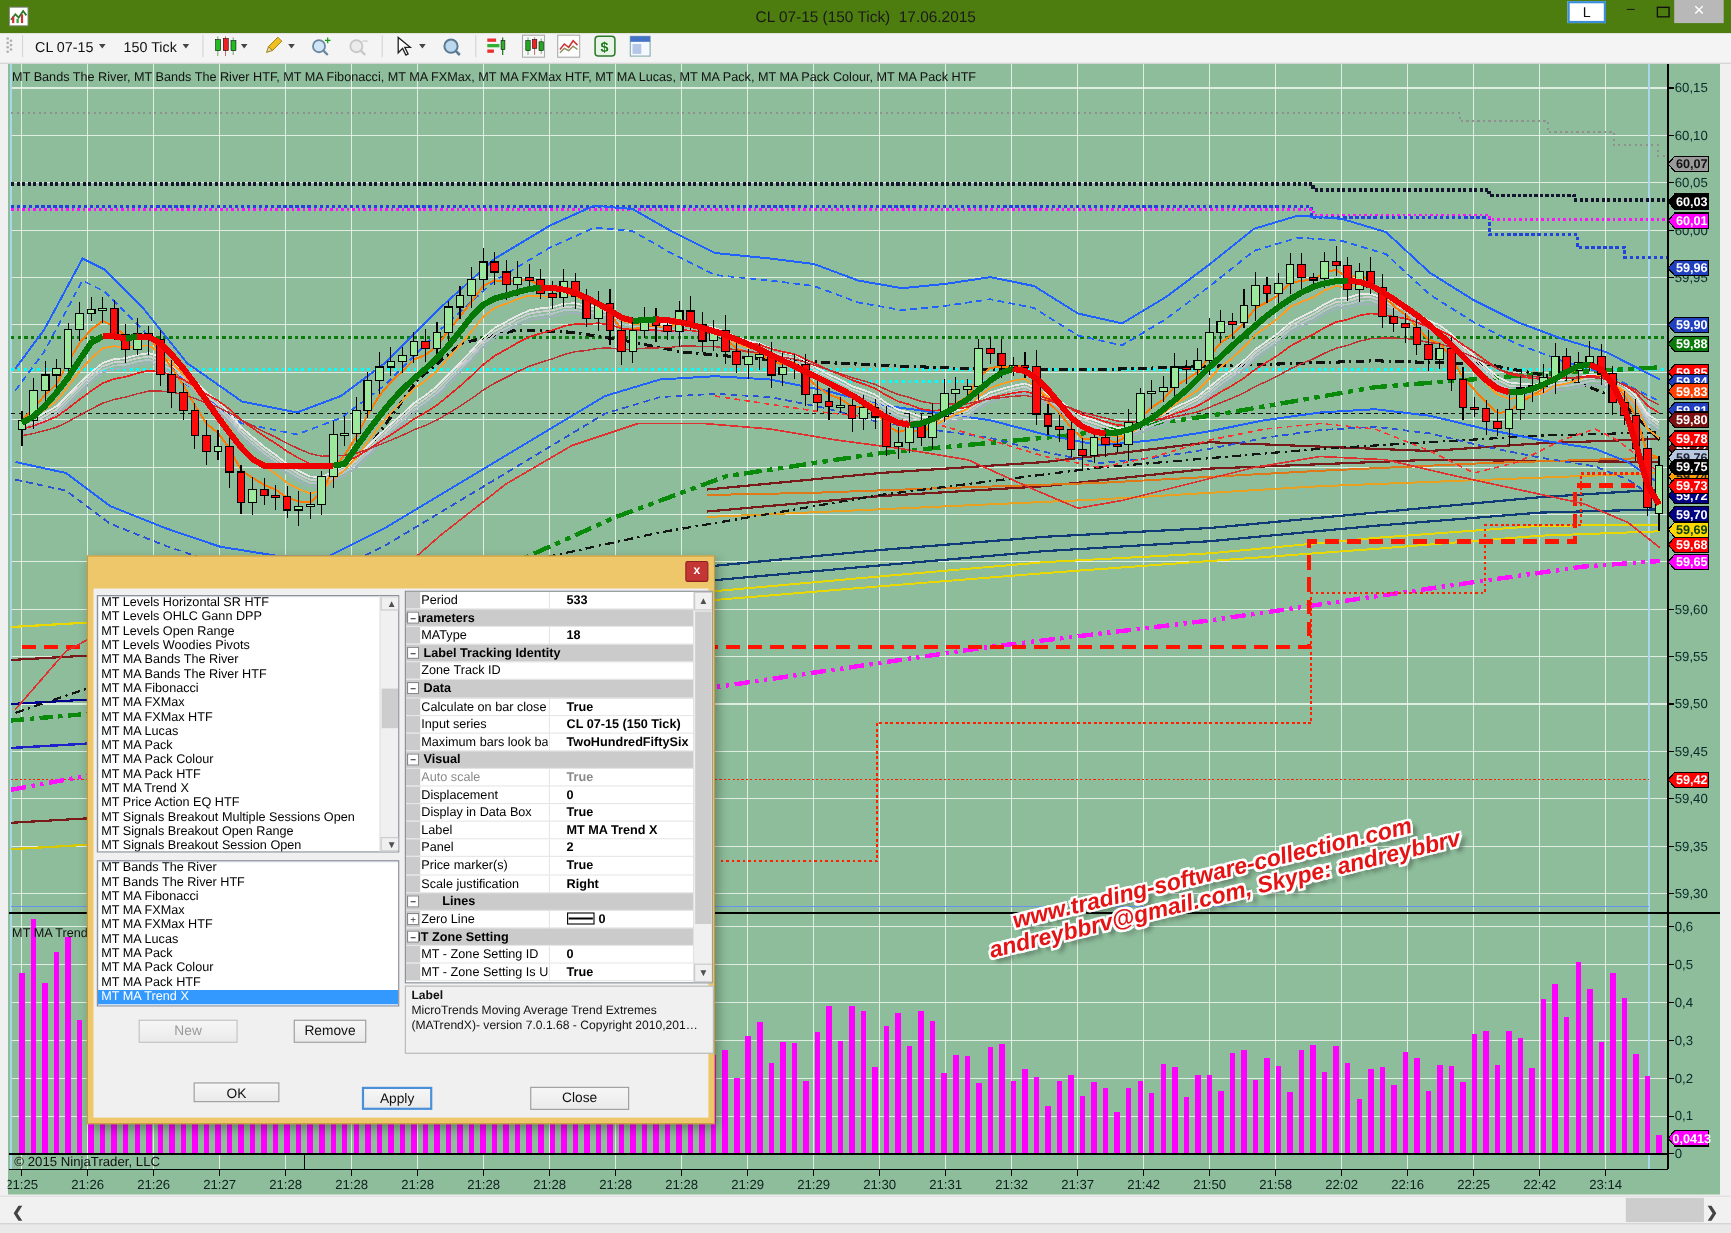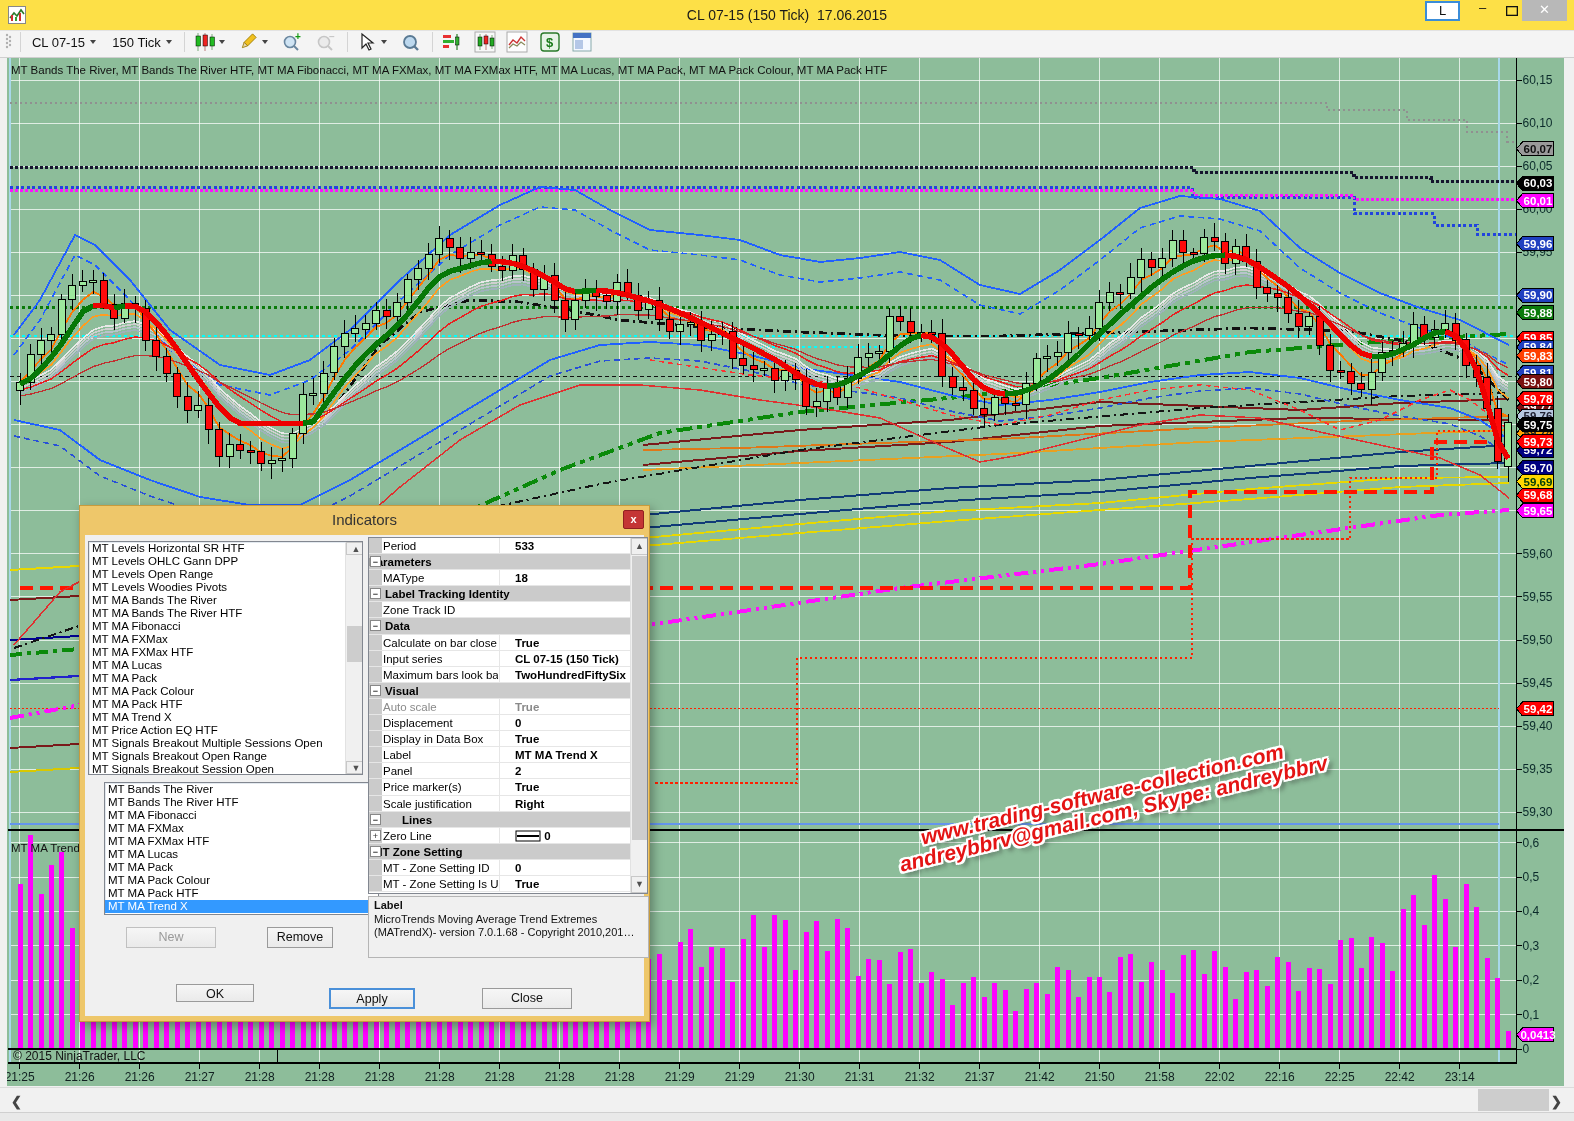--- a/index.html
+++ b/index.html
@@ -1,15 +1,15 @@
 <!DOCTYPE html>
 <html><head><meta charset="utf-8"><style>
 *{margin:0;padding:0;box-sizing:border-box}
 body{width:1574px;height:1121px;position:relative;font-family:"Liberation Sans",sans-serif;background:#f0f0f0;overflow:hidden}
-.titlebar{position:absolute;left:0;top:0;width:1574px;height:30px;background:#fde047}
+.titlebar{position:absolute;left:0;top:0;width:1574px;height:30px;background:#4d7c0f}
 .title{position:absolute;left:0;right:0;top:7px;text-align:center;font-size:14px;color:#1a1a1a}
 .toolbar{position:absolute;left:0;top:30px;width:1574px;height:28px;background:#f4f4f4;border-top:1px solid #e2e2e2;border-bottom:1px solid #cfcfcf}
 .wbtn{position:absolute;top:0;height:21px;text-align:center;color:#111}
 .dlg{position:absolute;left:79px;top:505px;width:571px;height:517px;background:#eec76a;border:1px solid #c89b3c;box-shadow:3px 4px 10px rgba(0,0,0,0.35)}
 .dlgbody{position:absolute;left:5px;top:29px;right:5px;bottom:5px;background:#f0f0f0}
 .dlgtitle{position:absolute;left:0;top:0;width:100%;height:29px;font-size:15px;color:#333;text-align:center;line-height:28px}
 .dlgx{position:absolute;right:5px;top:4px;width:21px;height:19px;background:#c43535;border:1px solid #902020;color:#fff;font-size:11px;font-weight:bold;text-align:center;line-height:17px;border-radius:2px}
 .lb{position:absolute;background:#fff;border:1px solid #828790;box-shadow:inset 1px 1px 0 #e3e9ef;font-size:11.5px;color:#000;overflow:hidden}
 .lb div{height:13px;line-height:13px;padding-left:3px;white-space:nowrap}
 .lb .sel{background:#3399ff;color:#fff}
@@ -828,21 +828,20 @@
     <text x="1531.0" y="980.8" font-size="11.5" font-weight="bold" fill="#fff" font-family="Liberation Sans" text-anchor="middle">0,0413</text>
     <text x="4" y="16" font-size="11.5" fill="#111" font-family="Liberation Sans">MT Bands The River, MT Bands The River HTF, MT MA Fibonacci, MT MA FXMax, MT MA FXMax HTF, MT MA Lucas, MT MA Pack, MT MA Pack Colour, MT MA Pack HTF</text>
     <text x="4" y="794" font-size="11.5" fill="#111" font-family="Liberation Sans">MT MA Trend X</text>
     <text x="6" y="1002" font-size="12" fill="#111" font-family="Liberation Sans">© 2015 NinjaTrader, LLC</text>
   </svg>
 <div class="wm" style="left:921px;top:826px;font-size:21px;transform:rotate(-13.5deg);transform-origin:0 50%">www.trading-software-collection.com</div>
 <div class="wm" style="left:900px;top:853px;font-size:21px;transform:rotate(-13.5deg);transform-origin:0 50%">andreybbrv@gmail.com, Skype: andreybbrv</div>
 
 <div class="dlg">
  <div class="dlgbody"></div>
- <div class="dlgtitle">Indicators</div>
     <div class="dlgx">x</div>
  <div class="lb" style="left:8px;top:35px;width:275px;height:234px">
       <div>MT Levels Horizontal SR HTF</div>
       <div>MT Levels OHLC Gann DPP</div>
       <div>MT Levels Open Range</div>
       <div>MT Levels Woodies Pivots</div>
       <div>MT MA Bands The River</div>
       <div>MT MA Bands The River HTF</div>
       <div>MT MA Fibonacci</div>
       <div>MT MA FXMax</div>
@@ -855,21 +854,21 @@
       <div>MT Price Action EQ HTF</div>
       <div>MT Signals Breakout Multiple Sessions Open</div>
       <div>MT Signals Breakout Open Range</div>
       <div>MT Signals Breakout Session Open</div>
    <div class="sb" style="right:0;top:0;height:232px">
         <div class="sbb" style="top:0">▲</div>
         <div class="sbb" style="bottom:0;top:auto">▼</div>
         <div class="sbt" style="top:84px;height:36px"></div>
       </div>
  </div>
- <div class="lb" style="left:24px;top:276px;width:275px;height:133px">
+ <div class="lb" style="left:8px;top:276px;width:275px;height:133px">
       <div>MT Bands The River</div>
       <div>MT Bands The River HTF</div>
       <div>MT MA Fibonacci</div>
       <div>MT MA FXMax</div>
       <div>MT MA FXMax HTF</div>
       <div>MT MA Lucas</div>
       <div>MT MA Pack</div>
       <div>MT MA Pack Colour</div>
       <div>MT MA Pack HTF</div>
       <div class="sel">MT MA Trend X</div>
@@ -968,21 +967,21 @@
         <div class="gval">True</div>
       </div>
    <div class="sb" style="right:0;top:0;height:355px">
         <div class="sbb" style="top:0">▲</div>
         <div class="sbb" style="bottom:0;top:auto">▼</div>
         <div class="sbt" style="top:18px;height:284px"></div>
       </div>
  </div>
  <div class="desc"><b>Label</b><br>MicroTrends Moving Average Trend Extremes<br>(MATrendX)- version 7.0.1.68 - Copyright 2010,201…</div>
  <div class="btn" style="left:96px;top:478px;width:78px;height:18px;line-height:19px">OK</div>
- <div class="btn" style="left:249px;top:482px;width:86px;height:21px;line-height:19px;border:2px solid #4a90d9">Apply</div>
+ <div class="btn" style="left:249px;top:482px;width:64px;height:21px;line-height:19px;border:2px solid #4a90d9">Apply</div>
  <div class="btn" style="left:402px;top:482px;width:90px;height:21px;line-height:19px">Close</div>
 </div>
 
 <div class="hsb">
  <div style="position:absolute;left:11px;top:6px;font-size:13px;color:#444;font-weight:bold">❮</div>
  <div style="position:absolute;left:1478px;top:1px;width:71px;height:22px;background:#cdcdcd"></div>
  <div style="position:absolute;left:1551px;top:6px;font-size:13px;color:#444;font-weight:bold">❯</div>
 </div>
 <div style="position:absolute;left:0;top:1112px;width:1574px;height:9px;background:#e9e9e9;border-top:1px solid #d0d0d0"></div>
 </body></html>

